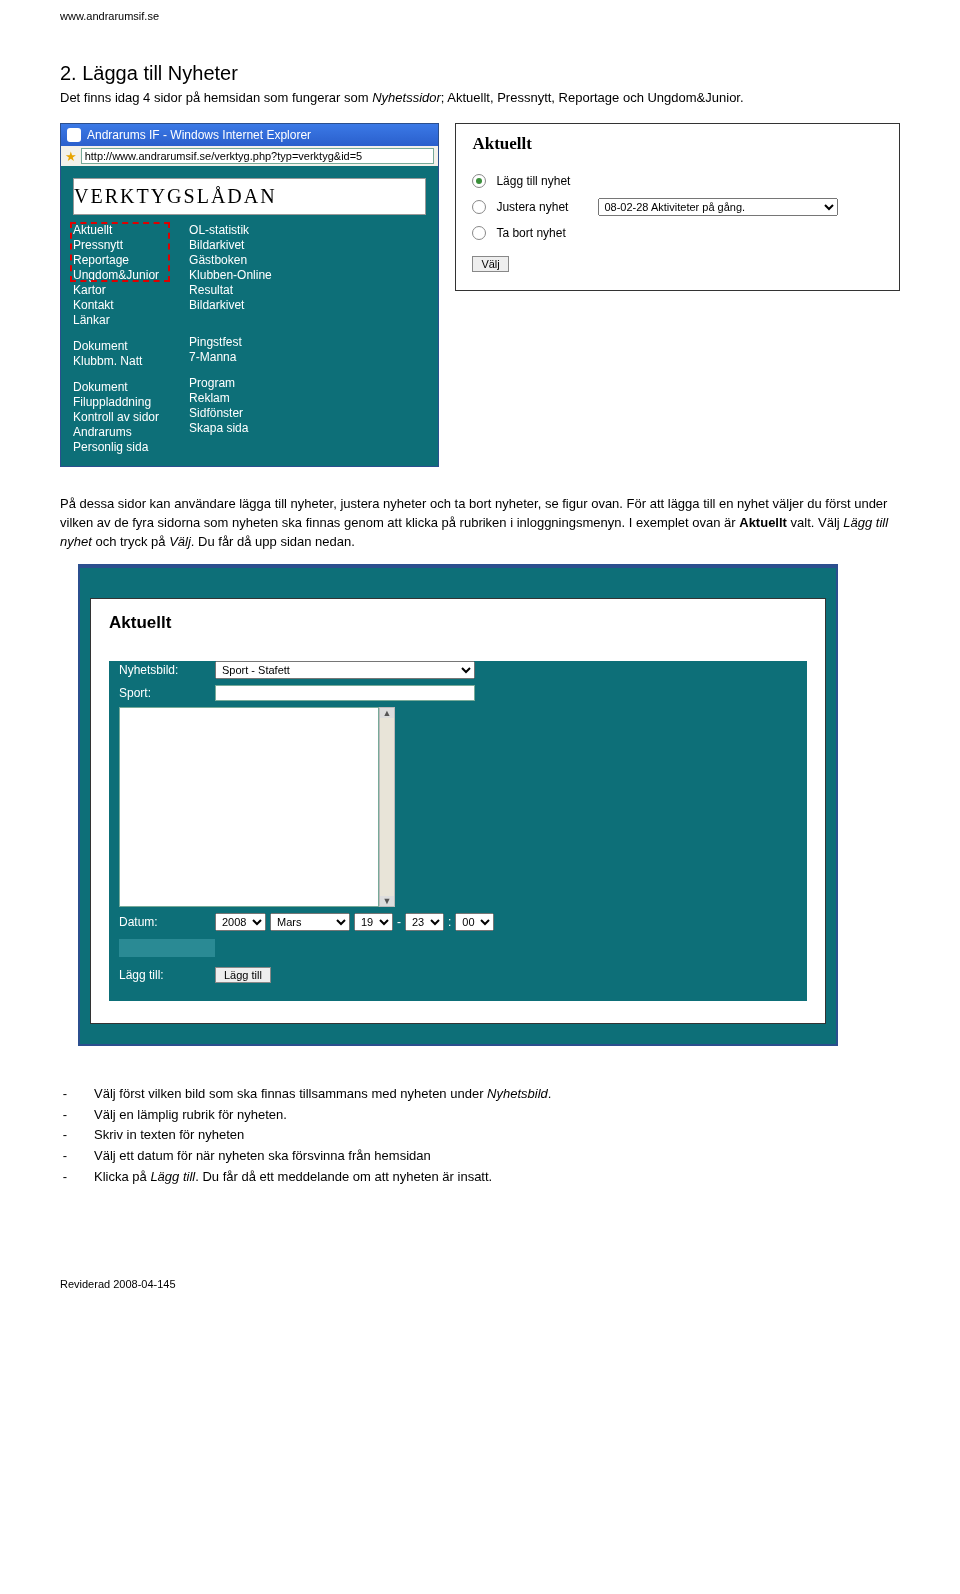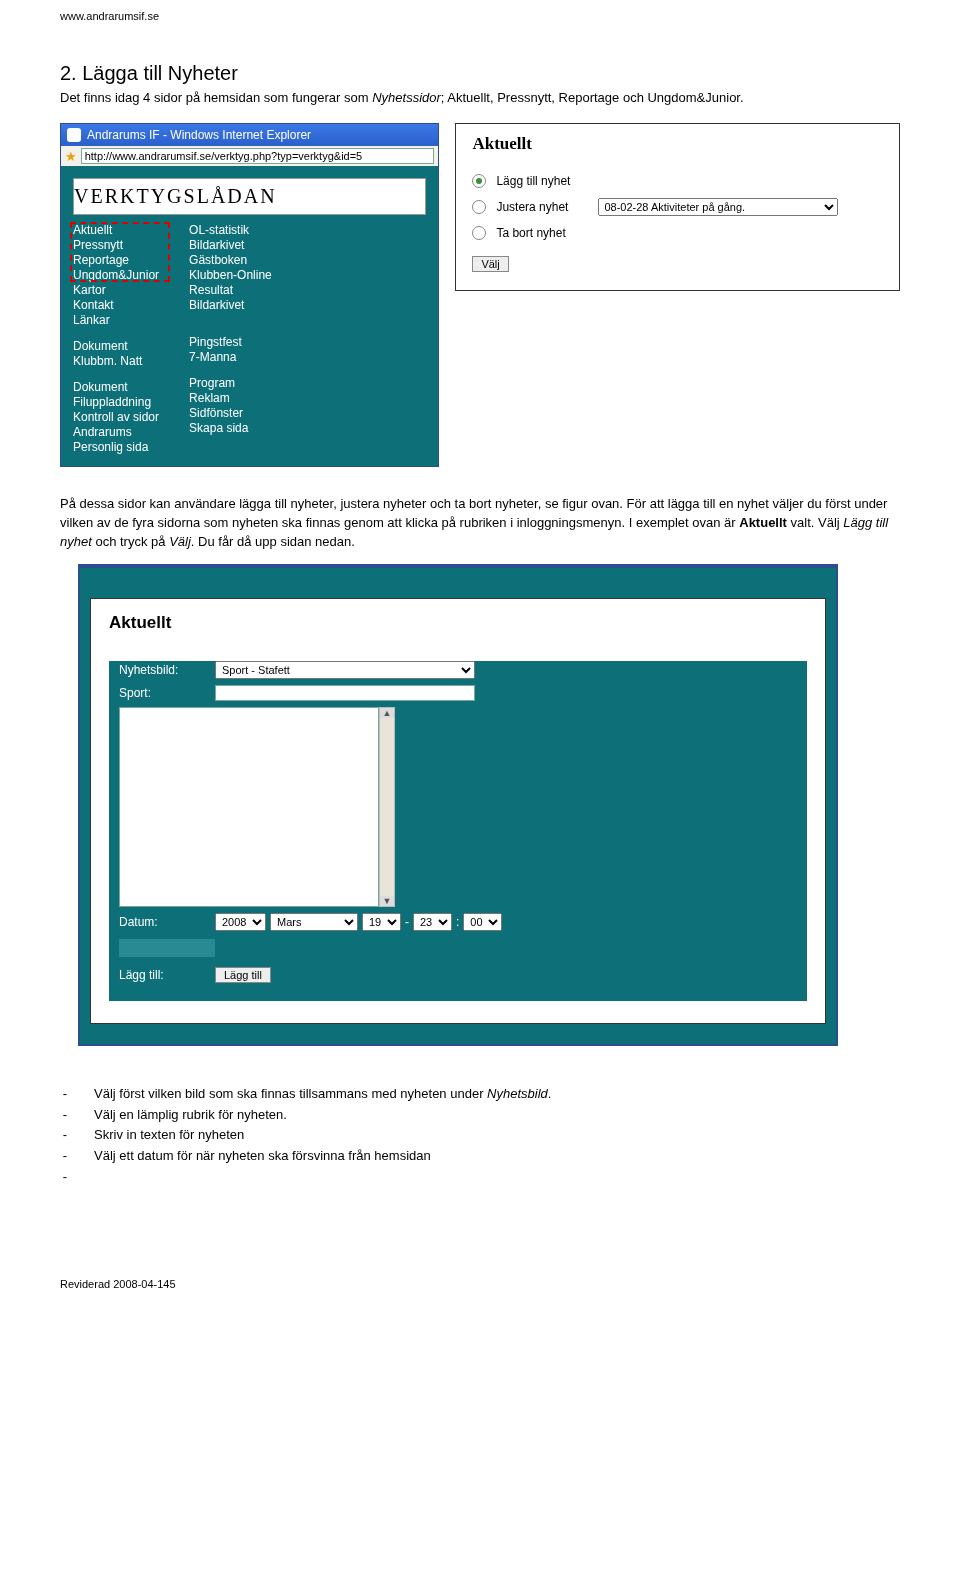--- a/index.html
+++ b/index.html
@@ -181,21 +181,21 @@
             <div class="scrollbar-fake">
               <div class="arr">▲</div>
               <div class="arr">▼</div>
             </div>
           </div>
         </div>
         <div class="inner-row">
           <span class="wlbl">Datum:</span>
           <div class="date-sels">
             <select class="sel"><option>2008</option></select>
-            <select class="sel" style="width:88px;"><option>Mars</option></select>
+            <select class="sel" style="width:80px;"><option>Mars</option></select>
             <select class="sel"><option>19</option></select>
             <span>-</span>
             <select class="sel"><option>23</option></select>
             <span>:</span>
             <select class="sel"><option>00</option></select>
           </div>
         </div>
         <div class="stub-row"></div>
         <div class="inner-row" style="margin-top:10px;">
           <span class="wlbl">Lägg till:</span>
@@ -218,19 +218,20 @@
     <div class="row">
       <span class="dash">-</span>
       <span>Skriv in texten för nyheten</span>
     </div>
     <div class="row">
       <span class="dash">-</span>
       <span>Välj ett datum för när nyheten ska försvinna från hemsidan</span>
     </div>
     <div class="row">
       <span class="dash">-</span>
+      <span>Klicka på <span class="i">Lägg till</span>. Du får då ett meddelande om att nyheten är insatt.</span>
     </div>
   </div>
 
 <div class="footer">
   <span>Reviderad 2008-04-14</span>
   <span>5</span>
 </div>
 
 </body></html>

